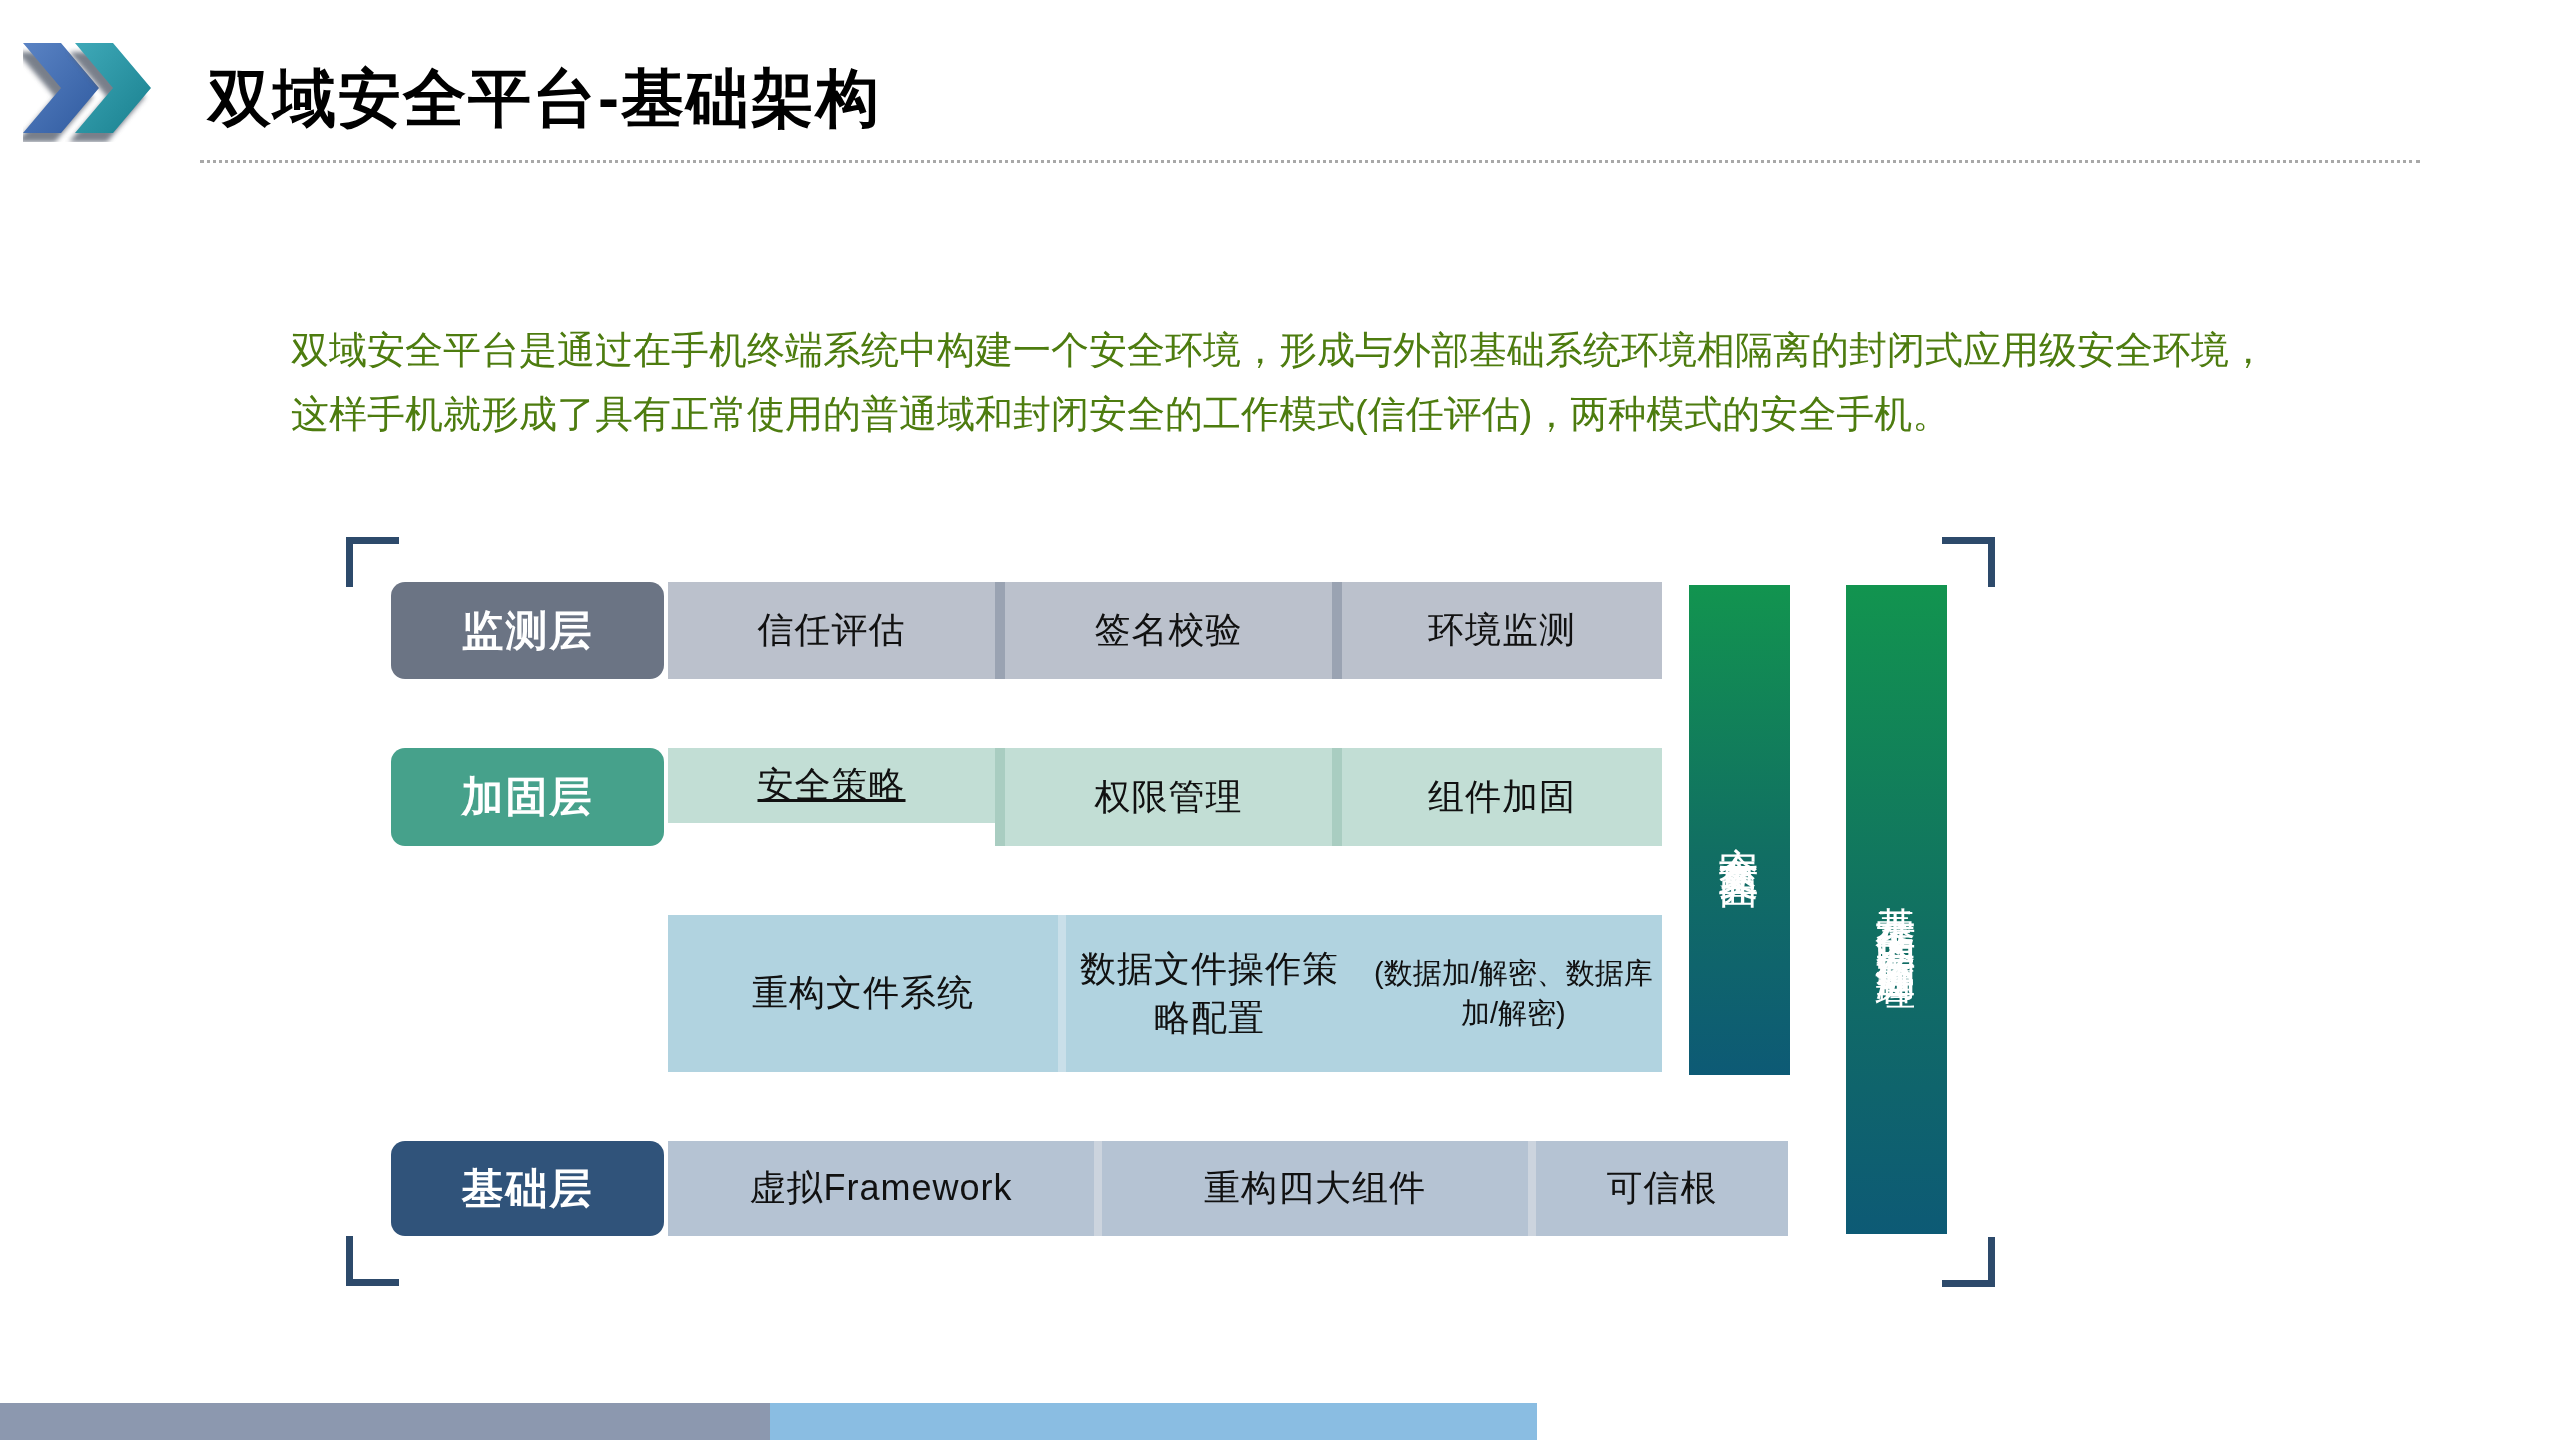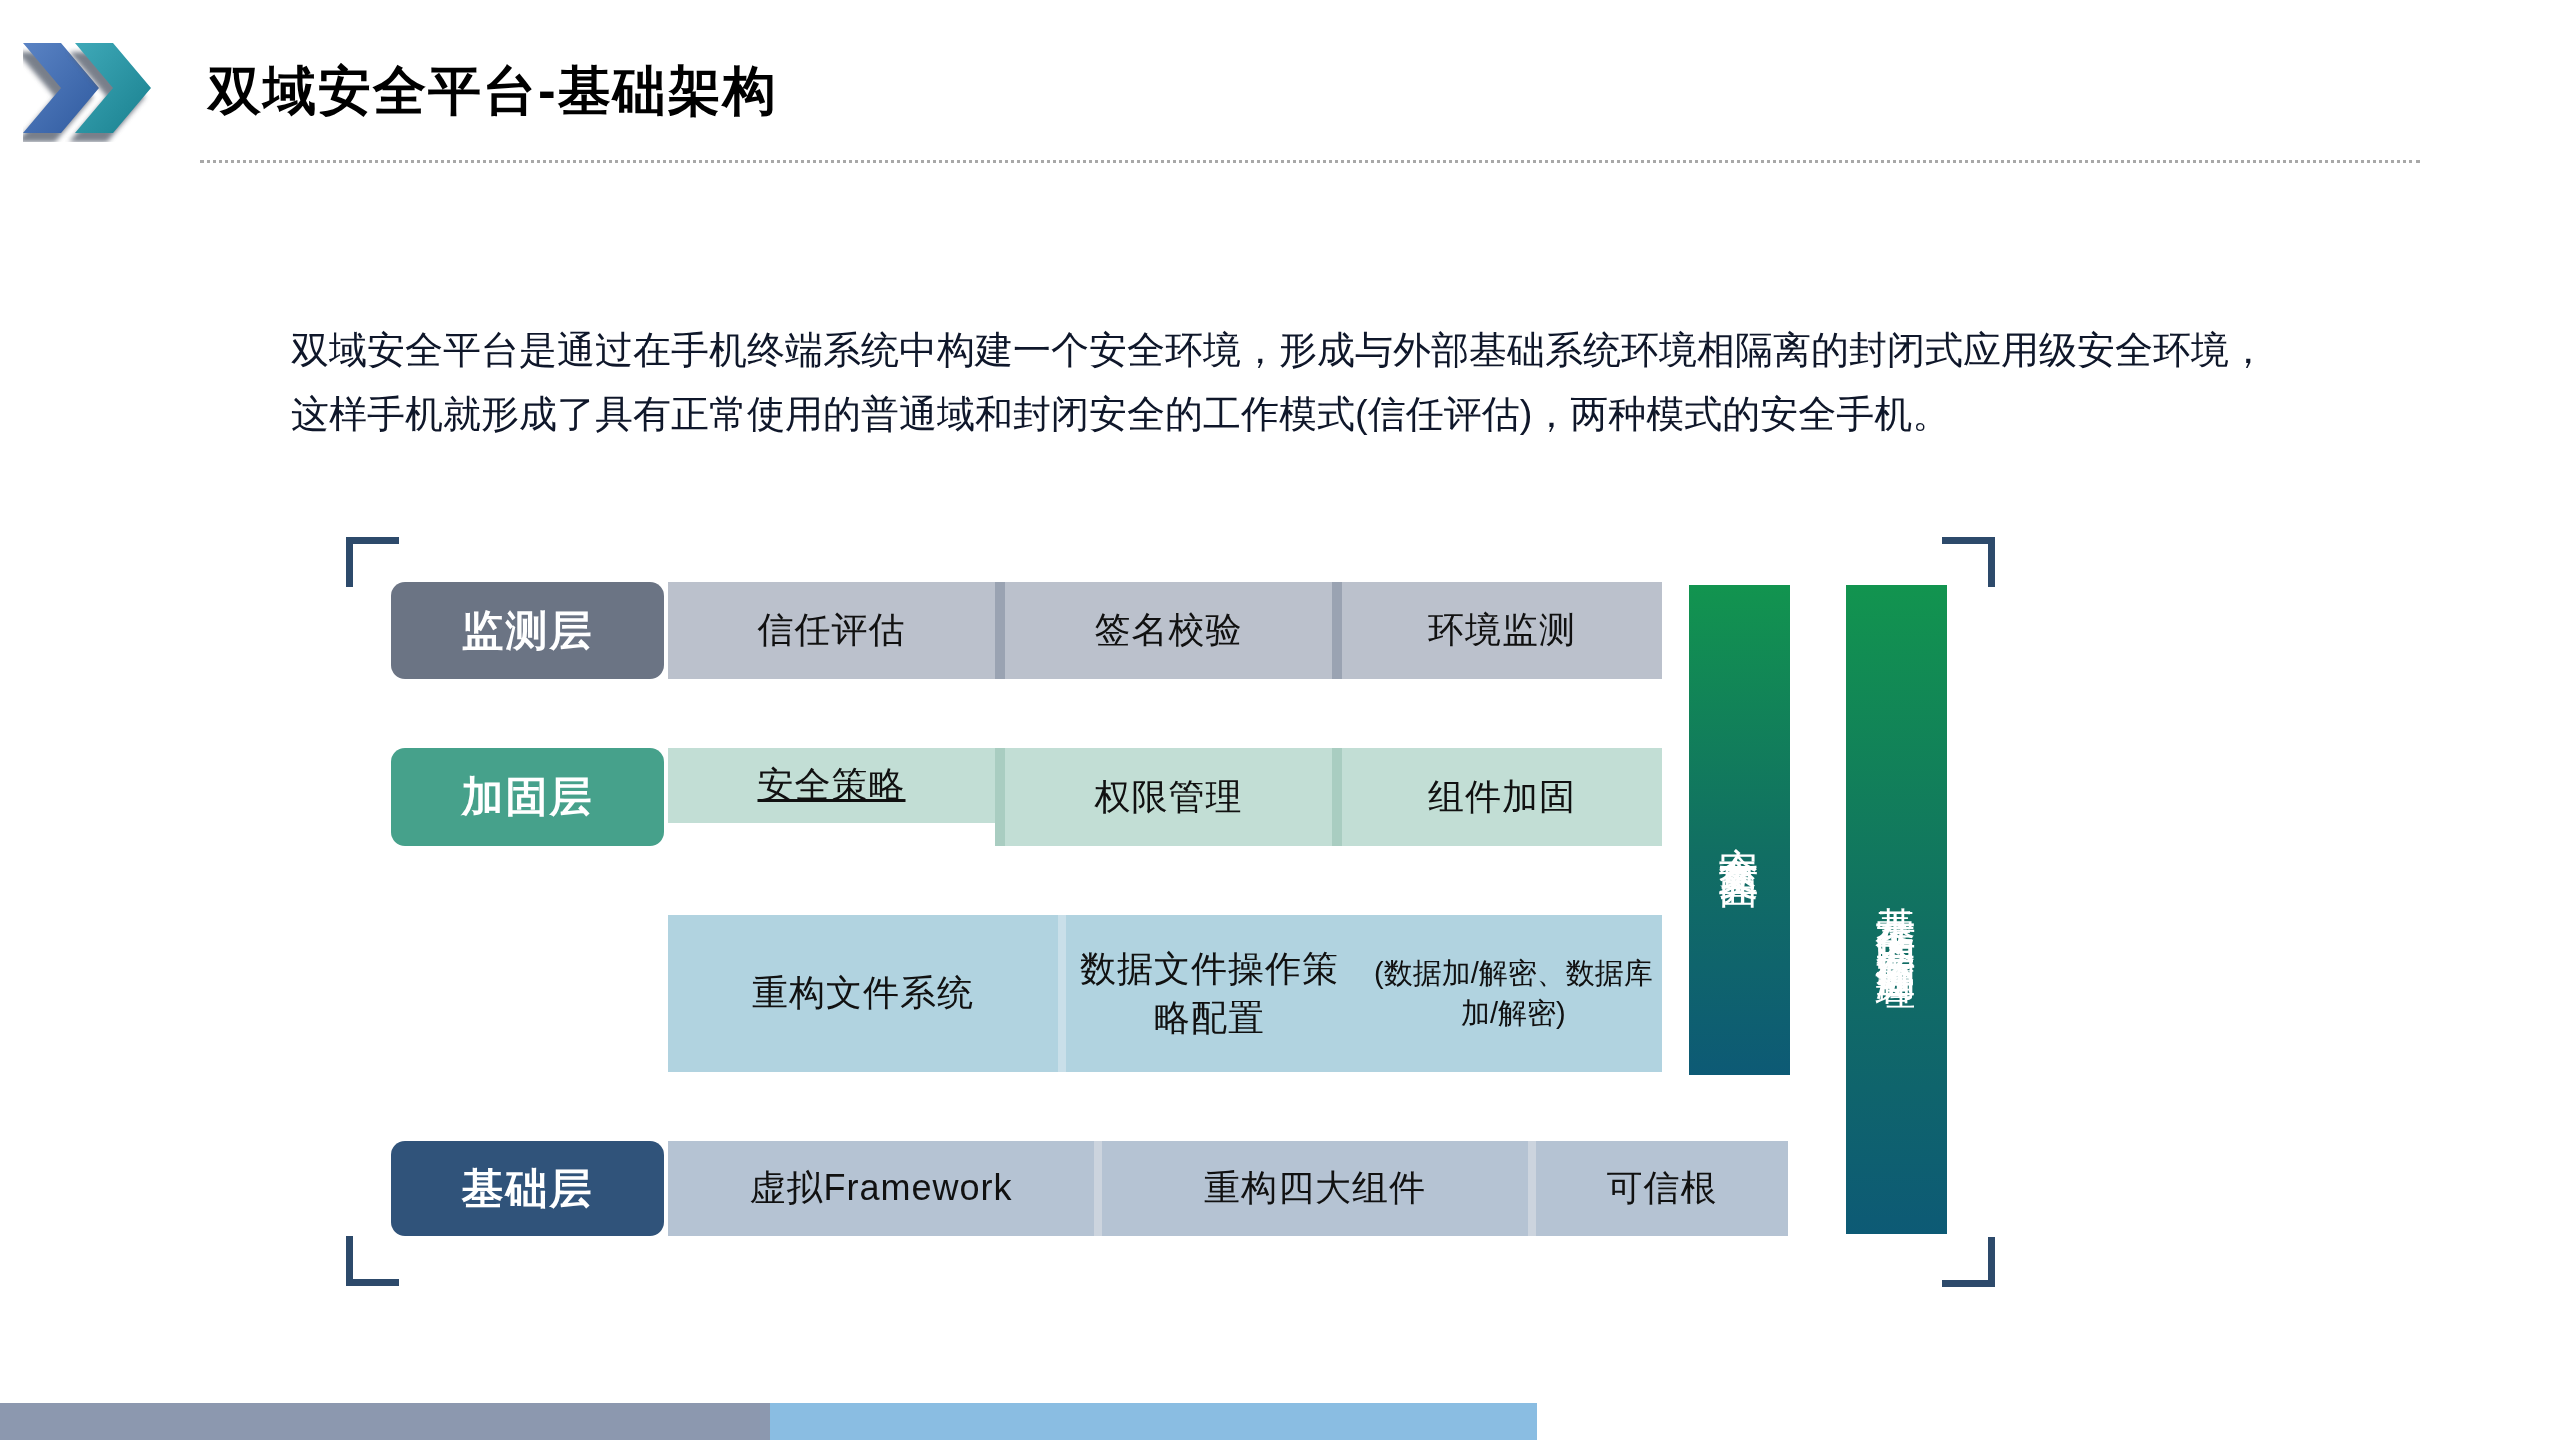--- a/index.html
+++ b/index.html
@@ -4,30 +4,30 @@
 <style>
   html,body{margin:0;padding:0;background:#ffffff;}
   .slide{
     position:relative;width:2560px;height:1440px;background:#ffffff;overflow:hidden;
     font-family:"Liberation Sans","DejaVu Sans",sans-serif;
   }
   .abs{position:absolute;}
   
   .page-title{
     position:absolute;left:208px;top:56px;
-    font-size:53px;font-weight:bold;color:#000;letter-spacing:2px;white-space:nowrap;
+    font-size:63px;font-weight:bold;color:#000;letter-spacing:2px;white-space:nowrap;
   }
   .title-rule{
     position:absolute;left:200px;top:160px;width:2220px;height:0;
     border-top:3px dotted #a8a8a8;
   }
   
   .intro{
     position:absolute;left:291px;top:318px;width:2020px;
-    font-size:38px;line-height:64px;color:#0f172a;
+    font-size:38px;line-height:64px;color:#4d7c0f;
   }
   
   .bracket{position:absolute;width:46px;height:43px;border:0 solid #2d4a6b;}
   .bracket.tl{left:346px;top:537px;border-top-width:7px;border-left-width:7px;}
   .bracket.tr{left:1942px;top:537px;border-top-width:7px;border-right-width:7px;}
   .bracket.bl{left:346px;top:1236px;border-bottom-width:7px;border-left-width:7px;}
   .bracket.br{left:1942px;top:1237px;border-bottom-width:7px;border-right-width:7px;}
 
   .row-header{
     position:absolute;left:391px;width:273px;display:flex;align-items:center;justify-content:center;

